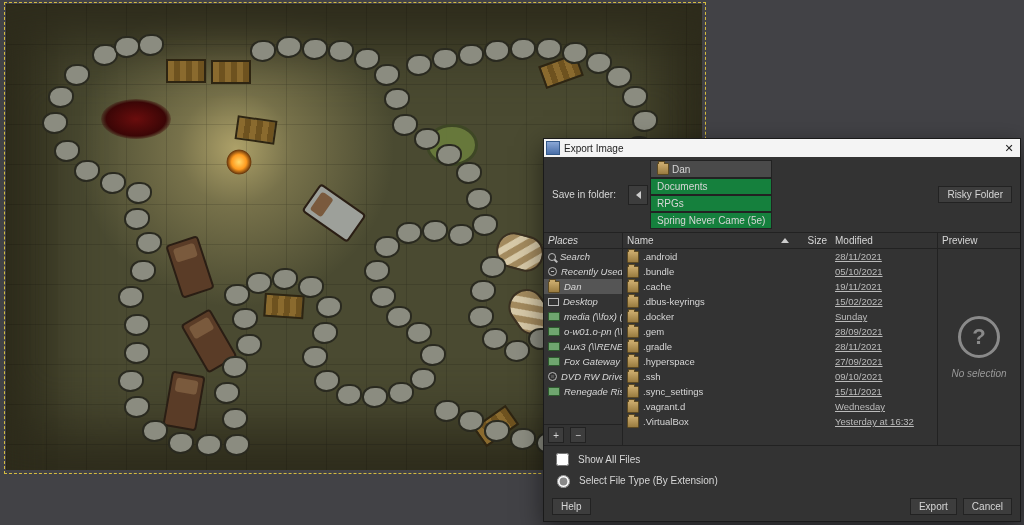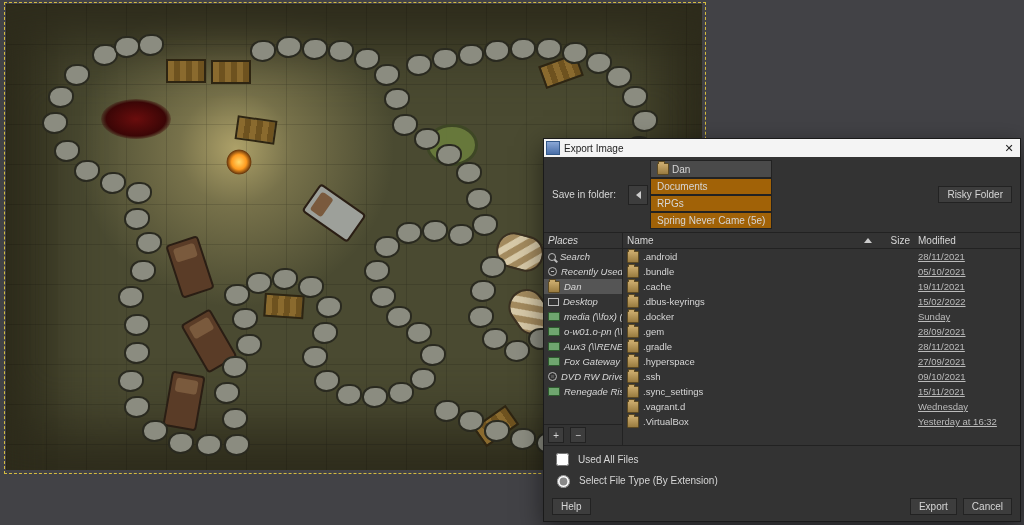--- a/index.html
+++ b/index.html
@@ -167,21 +167,21 @@
     cursor: pointer;
   }
   .pathbar { display:flex; gap:2px; flex:1; align-items:center; }
   .path-back {
     width: 18px; height:18px;
     background:#3d3d3d;border:1px solid #222;
     display:flex;align-items:center;justify-content:center;
     cursor:pointer;
   }
   .crumb {
-    background:#a16207;border:1px solid #222;
+    background:#15803d;border:1px solid #222;
     padding:2px 6px; cursor:pointer;
     display:flex;align-items:center;gap:3px;
   }
   .crumb.active { background:#4a4a4a; }
 
   .body-cols {
     display:flex;
     flex:1;
     border-top:1px solid #222;
     border-bottom:1px solid #222;
@@ -554,26 +554,33 @@
             </div>
             <div class="file-item">
               <span class="ico ico-folder"></span>
               <span class="fname">.VirtualBox</span>
               <span class="fsize"></span>
               <span class="fmod">Yesterday at 16:32</span>
             </div>
           </div>
       </div>
 
+      <div class="preview">
+        <div class="col-header">Preview</div>
+        <div class="preview-body">
+          <div class="qmark">?</div>
+          <div>No selection</div>
+        </div>
+      </div>
     </div>
 
     <div class="options">
       <label class="opt">
         <input type="checkbox" style="">
-        <span>Used All Files</span>
+        <span>Show All Files</span>
       </label>
       <label class="opt">
         <input type="radio" checked="" style="">
         <span>Select File Type (By Extension)</span>
       </label>
     </div>
 
     <div class="footer">
       <button class="btn help">Help</button>
       <button class="btn">Export</button>

